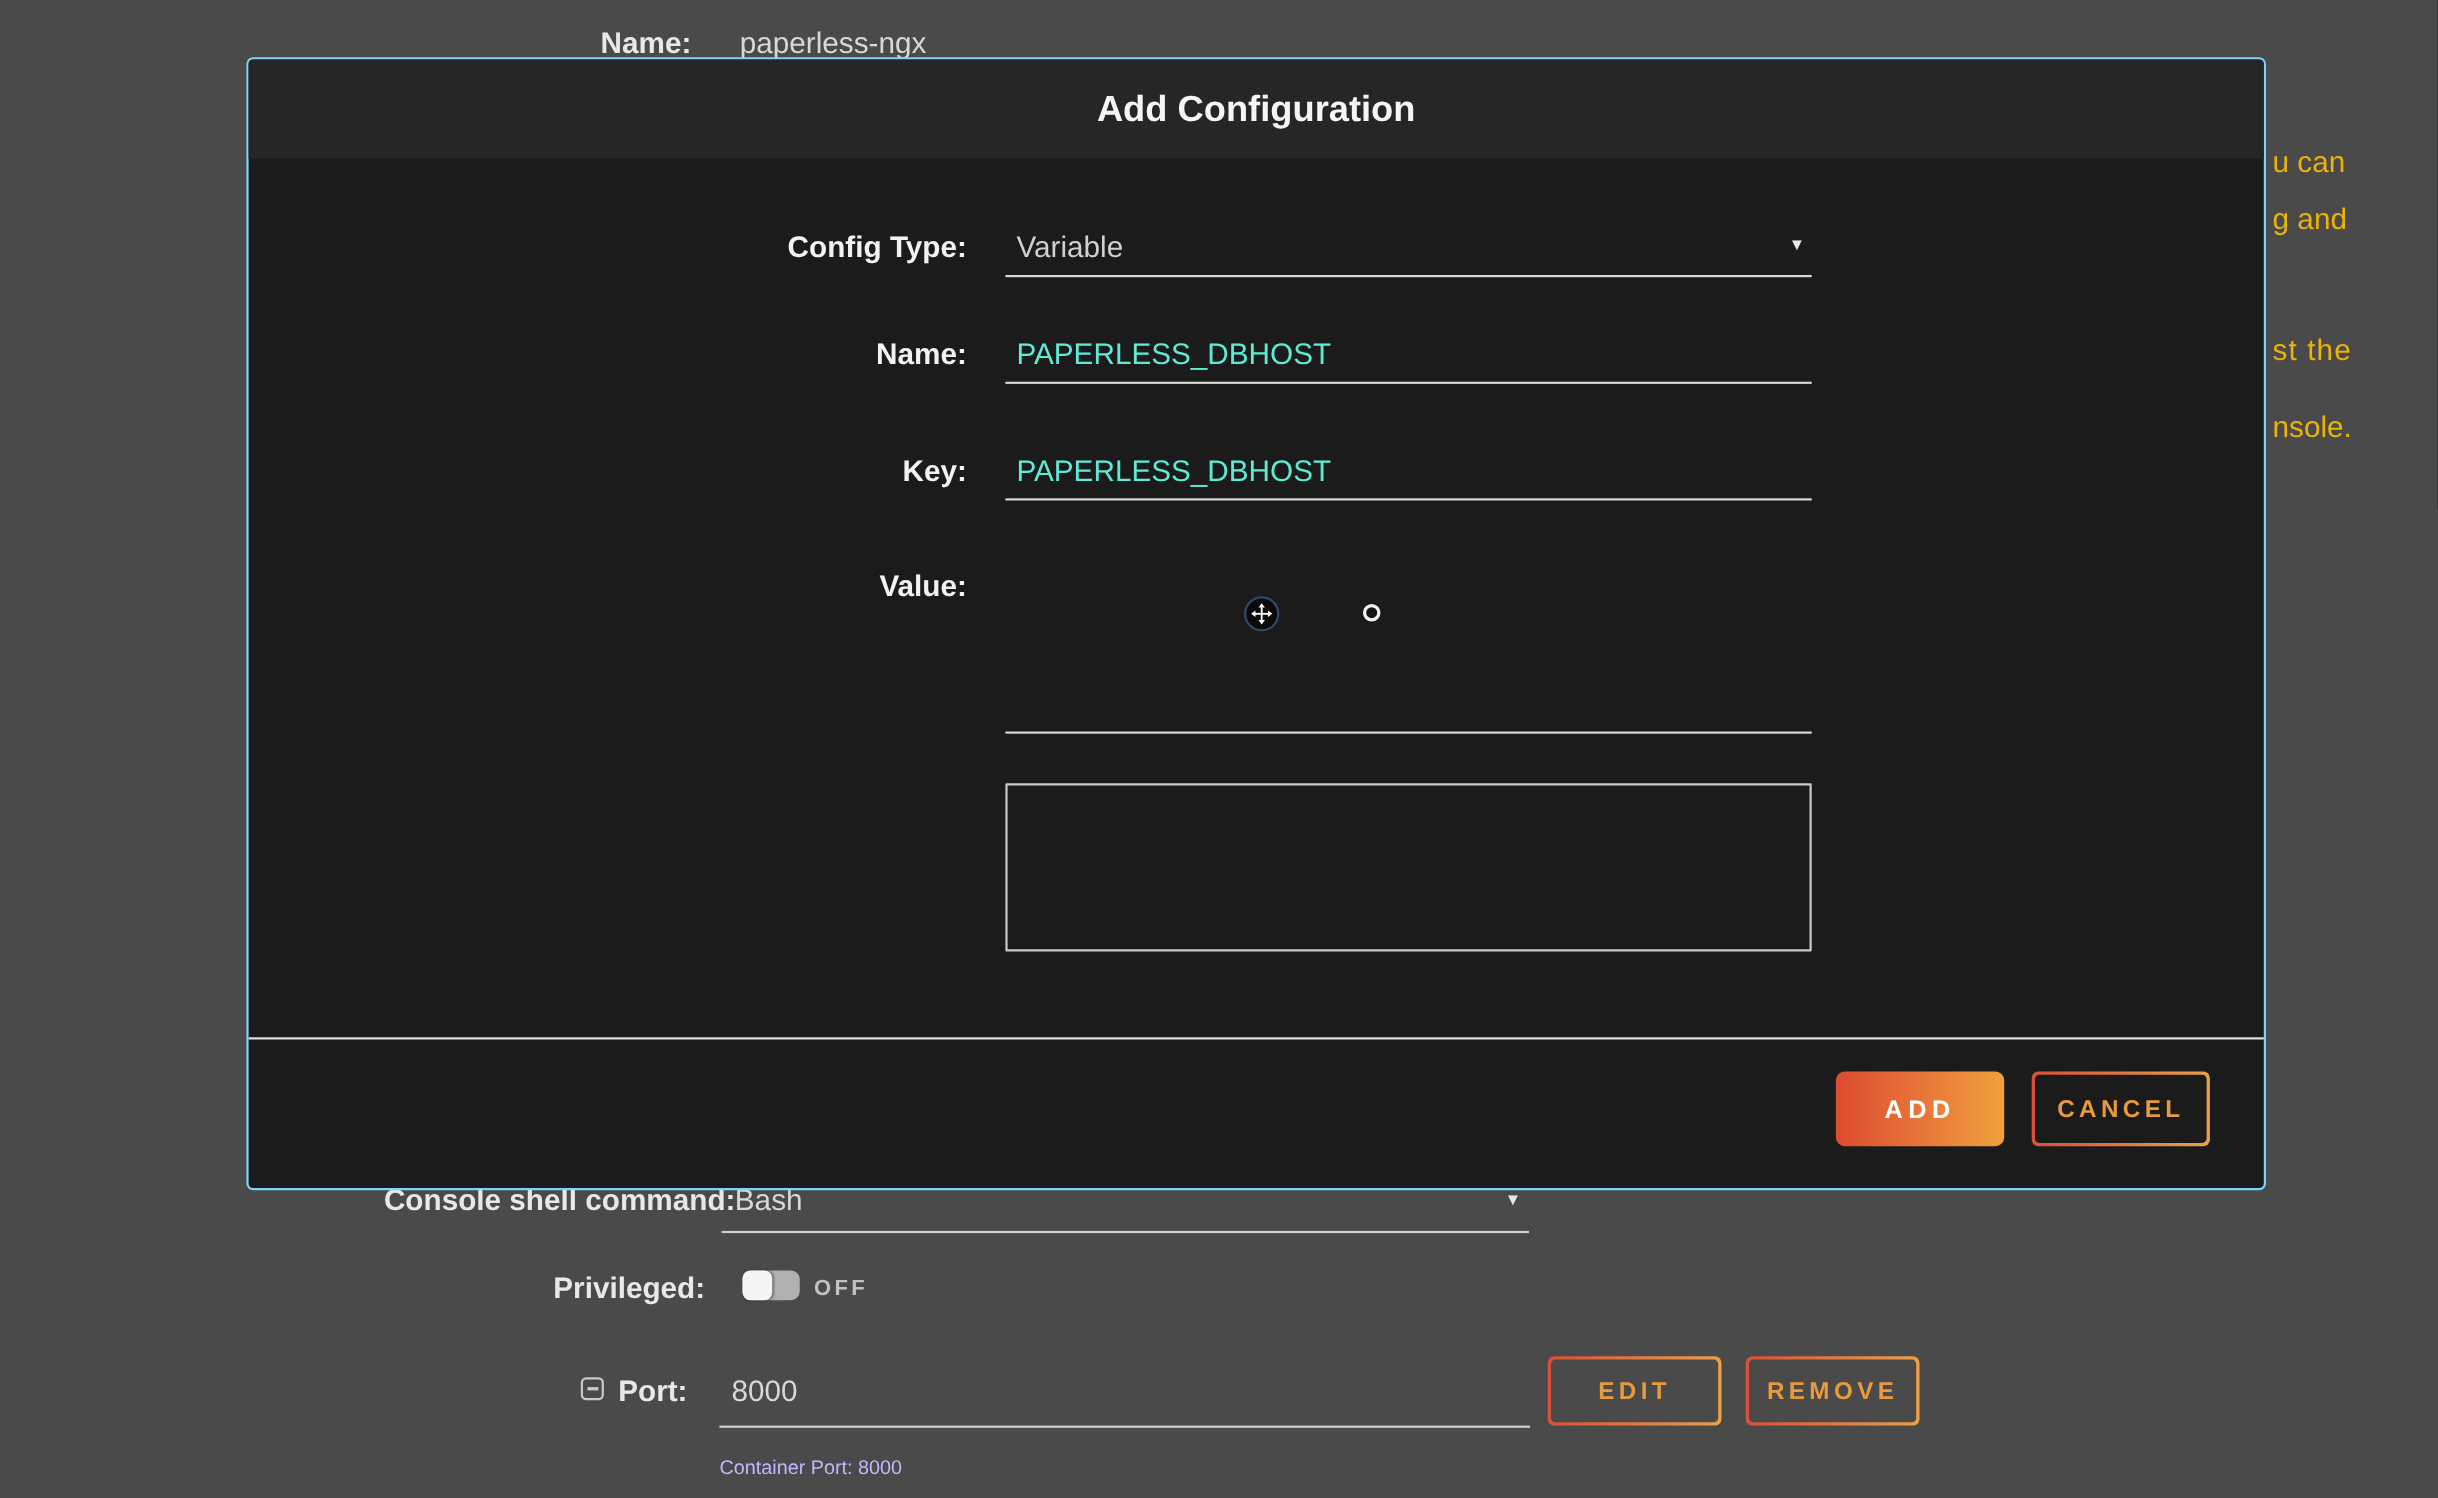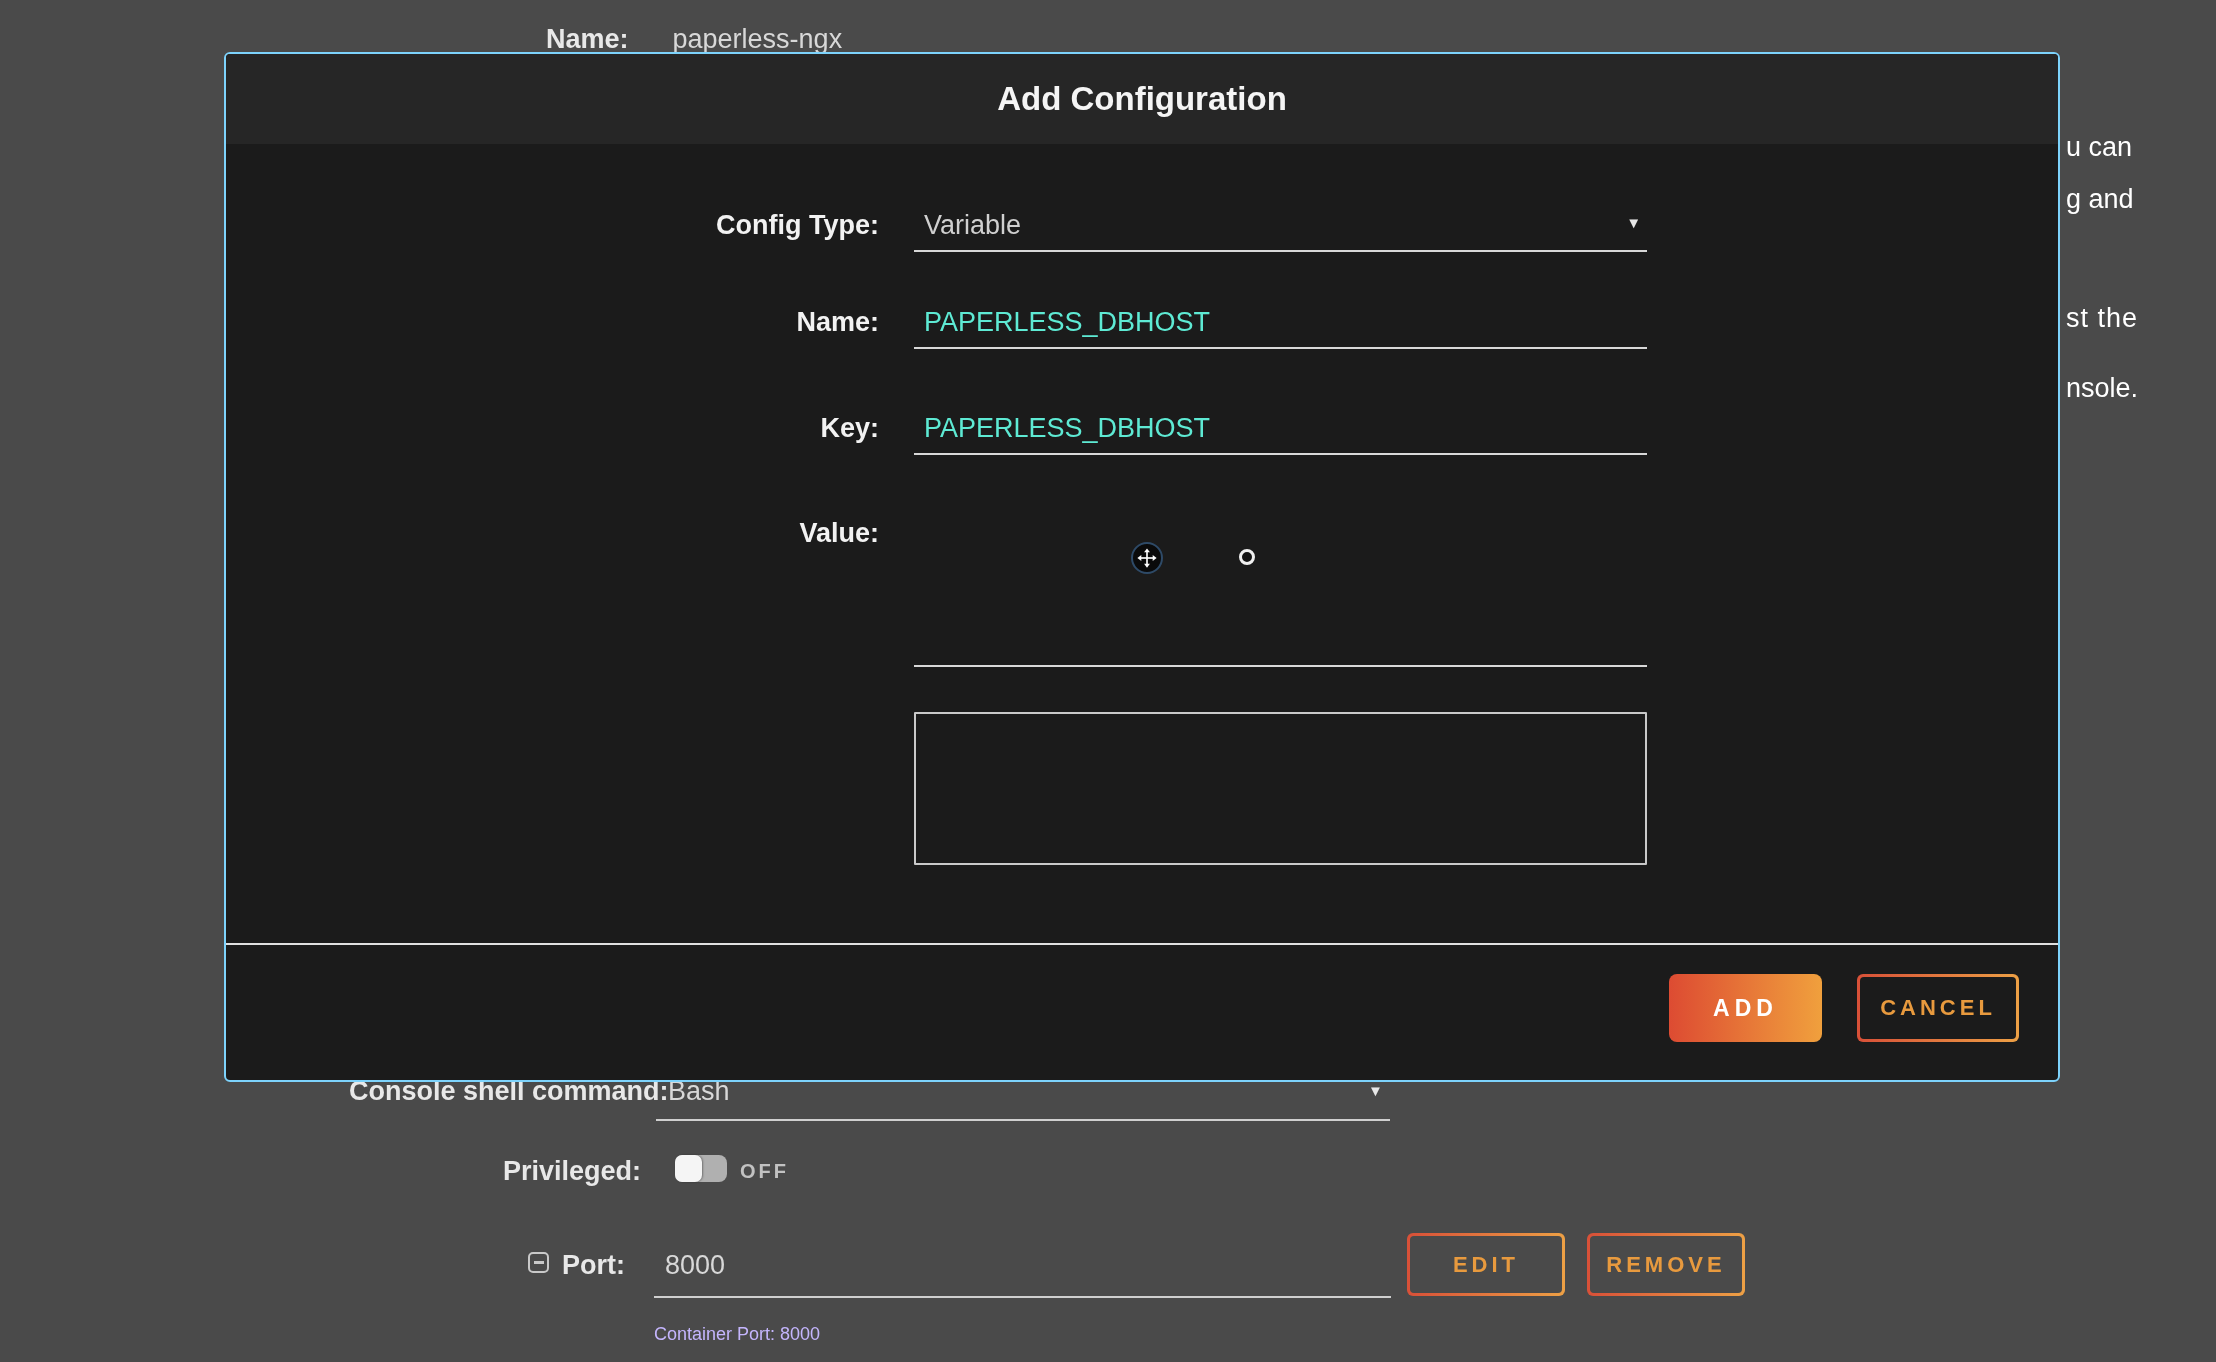--- a/index.html
+++ b/index.html
@@ -8,21 +8,21 @@
     background:#4a4a4a;
     font-family:"Liberation Sans","DejaVu Sans",sans-serif;
     -webkit-font-smoothing:antialiased;
   }
   .abs{position:absolute;}
 
   
   .bg-label{font-weight:700;color:#e8e8e8;font-size:27px;}
   .bg-value{color:#d8d8d8;font-size:27px;}
   .bg-underline{height:2px;background:#cfcfcf;}
-  .blue-frag{color:#ffffff;font-size:27px;line-height:30px;}
+  .blue-frag{color:#eab308;font-size:27px;line-height:30px;}
   .caret{color:#e8e8e8;font-size:15px;}
 
   .toggle{width:52px;height:27px;background:#b0b0b0;border-radius:8px;position:relative;}
   .toggle .knob{position:absolute;left:0;top:0;width:27px;height:27px;background:#f5f5f5;border-radius:7px;box-shadow:1px 0 2px rgba(0,0,0,.35);}
   .off-text{color:#c2c2c2;font-size:20px;font-weight:700;letter-spacing:3px;}
 
   .minus-sq{width:21px;height:21px;border:2.5px solid #c9c9c9;border-radius:5px;display:flex;align-items:center;justify-content:center;box-sizing:border-box;}
   .minus-sq .bar{width:10px;height:2.5px;background:#c9c9c9;}
 
   .gbtn{background:linear-gradient(90deg,#d85038,#eda045);padding:3px;border-radius:6px;box-sizing:border-box;cursor:pointer;}
@@ -63,21 +63,21 @@
     font-family:"Liberation Sans","DejaVu Sans",sans-serif;
   }
   .footer-divider{position:absolute;left:0;top:889px;width:100%;height:2px;background:#e0e0e0;}
 
   .add-btn{
     position:absolute;left:1443px;top:920px;width:153px;height:68px;
     background:linear-gradient(90deg,#dd4b32,#f0a03d);border:none;border-radius:8px;
     color:#ffffff;font-size:23px;font-weight:700;letter-spacing:5px;cursor:pointer;
     font-family:"Liberation Sans","DejaVu Sans",sans-serif;
   }
-  .cancel-btn{position:absolute;left:1621px;top:920px;width:162px;height:68px;margin-left:10px;}
+  .cancel-btn{position:absolute;left:1621px;top:920px;width:162px;height:68px;}
 
   
   .move-cursor{
     left:1131px;top:542px;width:32px;height:32px;border-radius:50%;
     background:#0a0a0a;border:2px solid #2e4a67;box-sizing:border-box;
     display:flex;align-items:center;justify-content:center;z-index:20;
   }
   .ring-dot{
     left:1239px;top:549px;width:16px;height:16px;border-radius:50%;
     border:3px solid #f0f0f0;box-sizing:border-box;background:rgba(0,0,0,.25);z-index:20;

